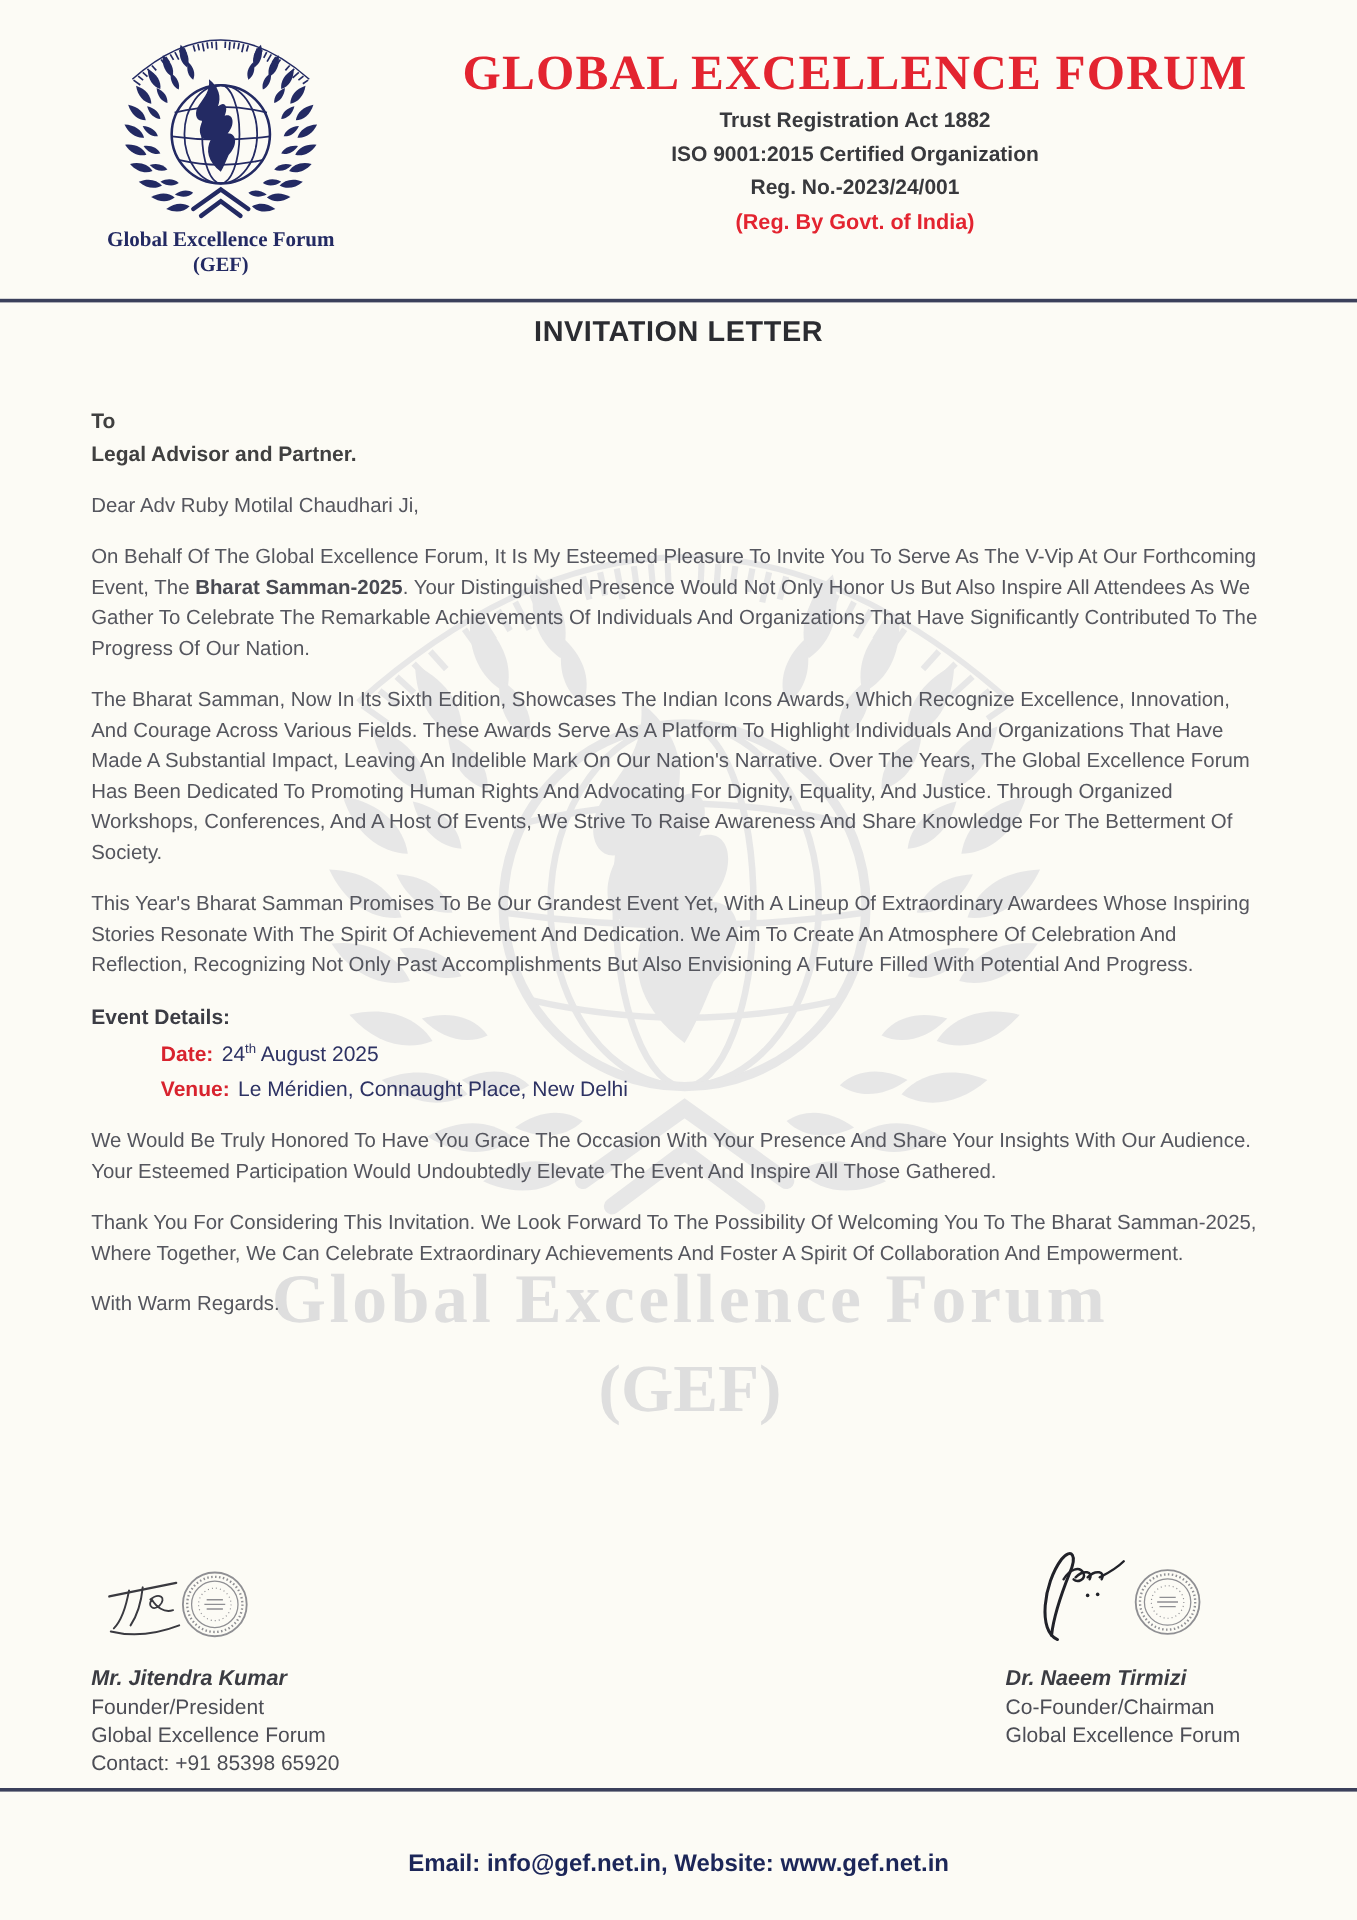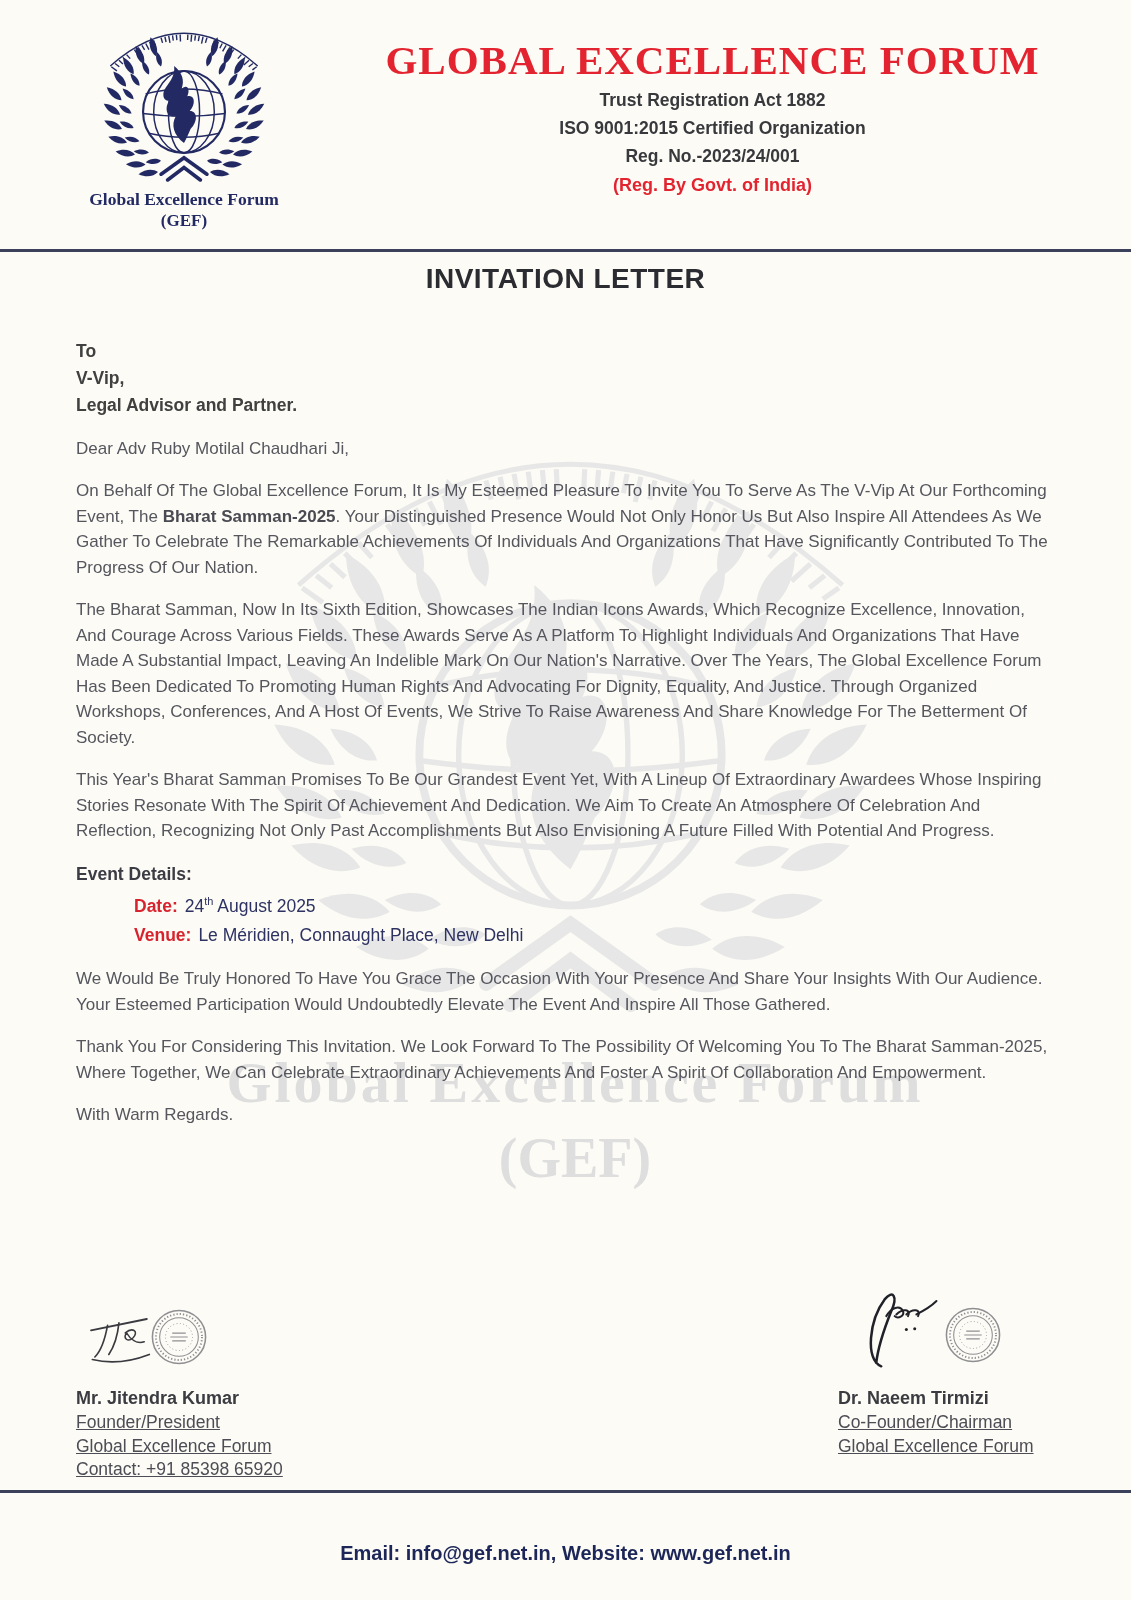--- a/index.html
+++ b/index.html
@@ -22,38 +22,38 @@
   .logo-name{font-family:"Liberation Serif", serif; font-weight:bold; font-size:17.5px; line-height:21px; margin-top:5px;}
   .logo-abbr{font-family:"Liberation Serif", serif; font-weight:bold; font-size:17px; line-height:21px;}
   .head-block{position:absolute; left:322px; right:28px; top:38px; text-align:center; z-index:2;}
   .head-title{font-family:"Liberation Serif", serif; font-weight:800; font-size:41px; line-height:44px;
     color:#e32430; letter-spacing:1px; margin:0; white-space:nowrap;}
   .head-sub{font-weight:bold; font-size:17.5px; line-height:20px; color:#38393d; margin-top:8px;}
   .head-sub.red{color:#e32430; font-size:18px; margin-top:9px;}
   .rule{position:absolute; left:0; right:0; height:3px; background:#3b405b; z-index:2;}
   .top-rule{top:249px;}
   .letter-heading{position:absolute; top:263px; left:0; width:100%; text-align:center; z-index:2;
-    font-size:28px; font-weight:800; color:#2b2c31; letter-spacing:.5px; margin:0;}
+    font-size:24px; font-weight:800; color:#2b2c31; letter-spacing:.5px; margin:0;}
   
   .content{position:absolute; left:76px; top:338px; width:982px; z-index:1;}
   .recipient div{font-weight:bold; font-size:17.5px; line-height:27px; color:#404040;}
   .salutation{margin:17px 0 0; font-size:17px; line-height:25px; color:#55565e;}
   .content p.body-p{margin:17px 0 0; font-size:17px; line-height:25.5px; color:#55565e;}
   .content p.body-p b{color:#494a52;}
   .event{margin-top:17px;}
   .event-heading{font-weight:bold; font-size:17.5px; line-height:27px; color:#3b3c44;}
   .event-row{padding-left:58px; font-size:17.5px; line-height:28.5px; color:#2d3263;}
   .event-label{font-weight:bold; color:#d8232e; margin-right:7px;}
   .event-row sup{font-size:11px;}
   .closing{margin-top:17px;}
   
   .sig-art{position:absolute; z-index:1;}
   .sig-block{position:absolute; z-index:1;}
-  .sig-name{font-weight:bold; font-size:18px; line-height:25px; color:#3b3c42;}
-  .sig-line{font-size:17.5px; line-height:23.5px; color:#4c4d55;text-decoration:underline;}
+  .sig-name{font-weight:bold; font-size:18px; line-height:25px; color:#3b3c42;font-style:italic;}
+  .sig-line{font-size:17.5px; line-height:23.5px; color:#4c4d55;}
   
   .bottom-rule{top:1490px;}
   .footer-address{position:absolute; top:1506px; left:0; width:100%; text-align:center; z-index:2;
     font-weight:bold; font-size:21px; color:#e02531;}
   .footer-contact{position:absolute; top:1542px; left:0; width:100%; text-align:center; z-index:2;
     font-weight:bold; font-size:20px; color:#1c2658;}
   .hidden-defs{position:absolute; width:0; height:0; overflow:hidden;}
 </style>
 </head>
 <body>
@@ -198,21 +198,20 @@
     <div class="head-sub">Reg. No.-2023/24/001</div>
     <div class="head-sub red">(Reg. By Govt. of India)</div>
   </div>
 
   <div class="rule top-rule"></div>
   <h2 class="letter-heading">INVITATION LETTER</h2>
 
   <div class="content">
     <div class="recipient">
       <div>To</div>
-      <div>V-Vip,</div>
       <div>Legal Advisor and Partner.</div>
     </div>
 
     <p class="salutation">Dear Adv Ruby Motilal Chaudhari Ji,</p>
 
     <p class="body-p"><span>On Behalf Of The Global Excellence Forum, It Is My Esteemed Pleasure To Invite You To Serve As The V-Vip At Our Forthcoming Event, The </span><b>Bharat Samman-2025</b><span>. Your Distinguished Presence Would Not Only  Honor Us But Also Inspire All Attendees As We Gather To Celebrate The Remarkable Achievements Of Individuals And Organizations That Have Significantly Contributed To The Progress Of Our Nation.</span></p>
 
     <p class="body-p">The Bharat Samman, Now In Its Sixth Edition, Showcases The Indian Icons Awards, Which Recognize Excellence, Innovation, And Courage Across Various Fields. These Awards Serve As A Platform To Highlight Individuals And Organizations That Have Made A Substantial Impact, Leaving An Indelible Mark On Our Nation's Narrative. Over The Years, The Global Excellence Forum Has Been Dedicated To Promoting Human Rights And Advocating For Dignity, Equality, And Justice. Through Organized Workshops, Conferences, And A Host Of Events, We Strive To Raise Awareness And Share Knowledge For The Betterment Of Society.</p>
 
     <p class="body-p">This Year's Bharat Samman Promises To Be Our Grandest Event Yet, With A Lineup Of Extraordinary Awardees Whose Inspiring Stories Resonate With The Spirit Of Achievement And Dedication. We Aim To Create An Atmosphere Of Celebration And Reflection, Recognizing Not Only Past Accomplishments But Also Envisioning A Future Filled With Potential And Progress.</p>

